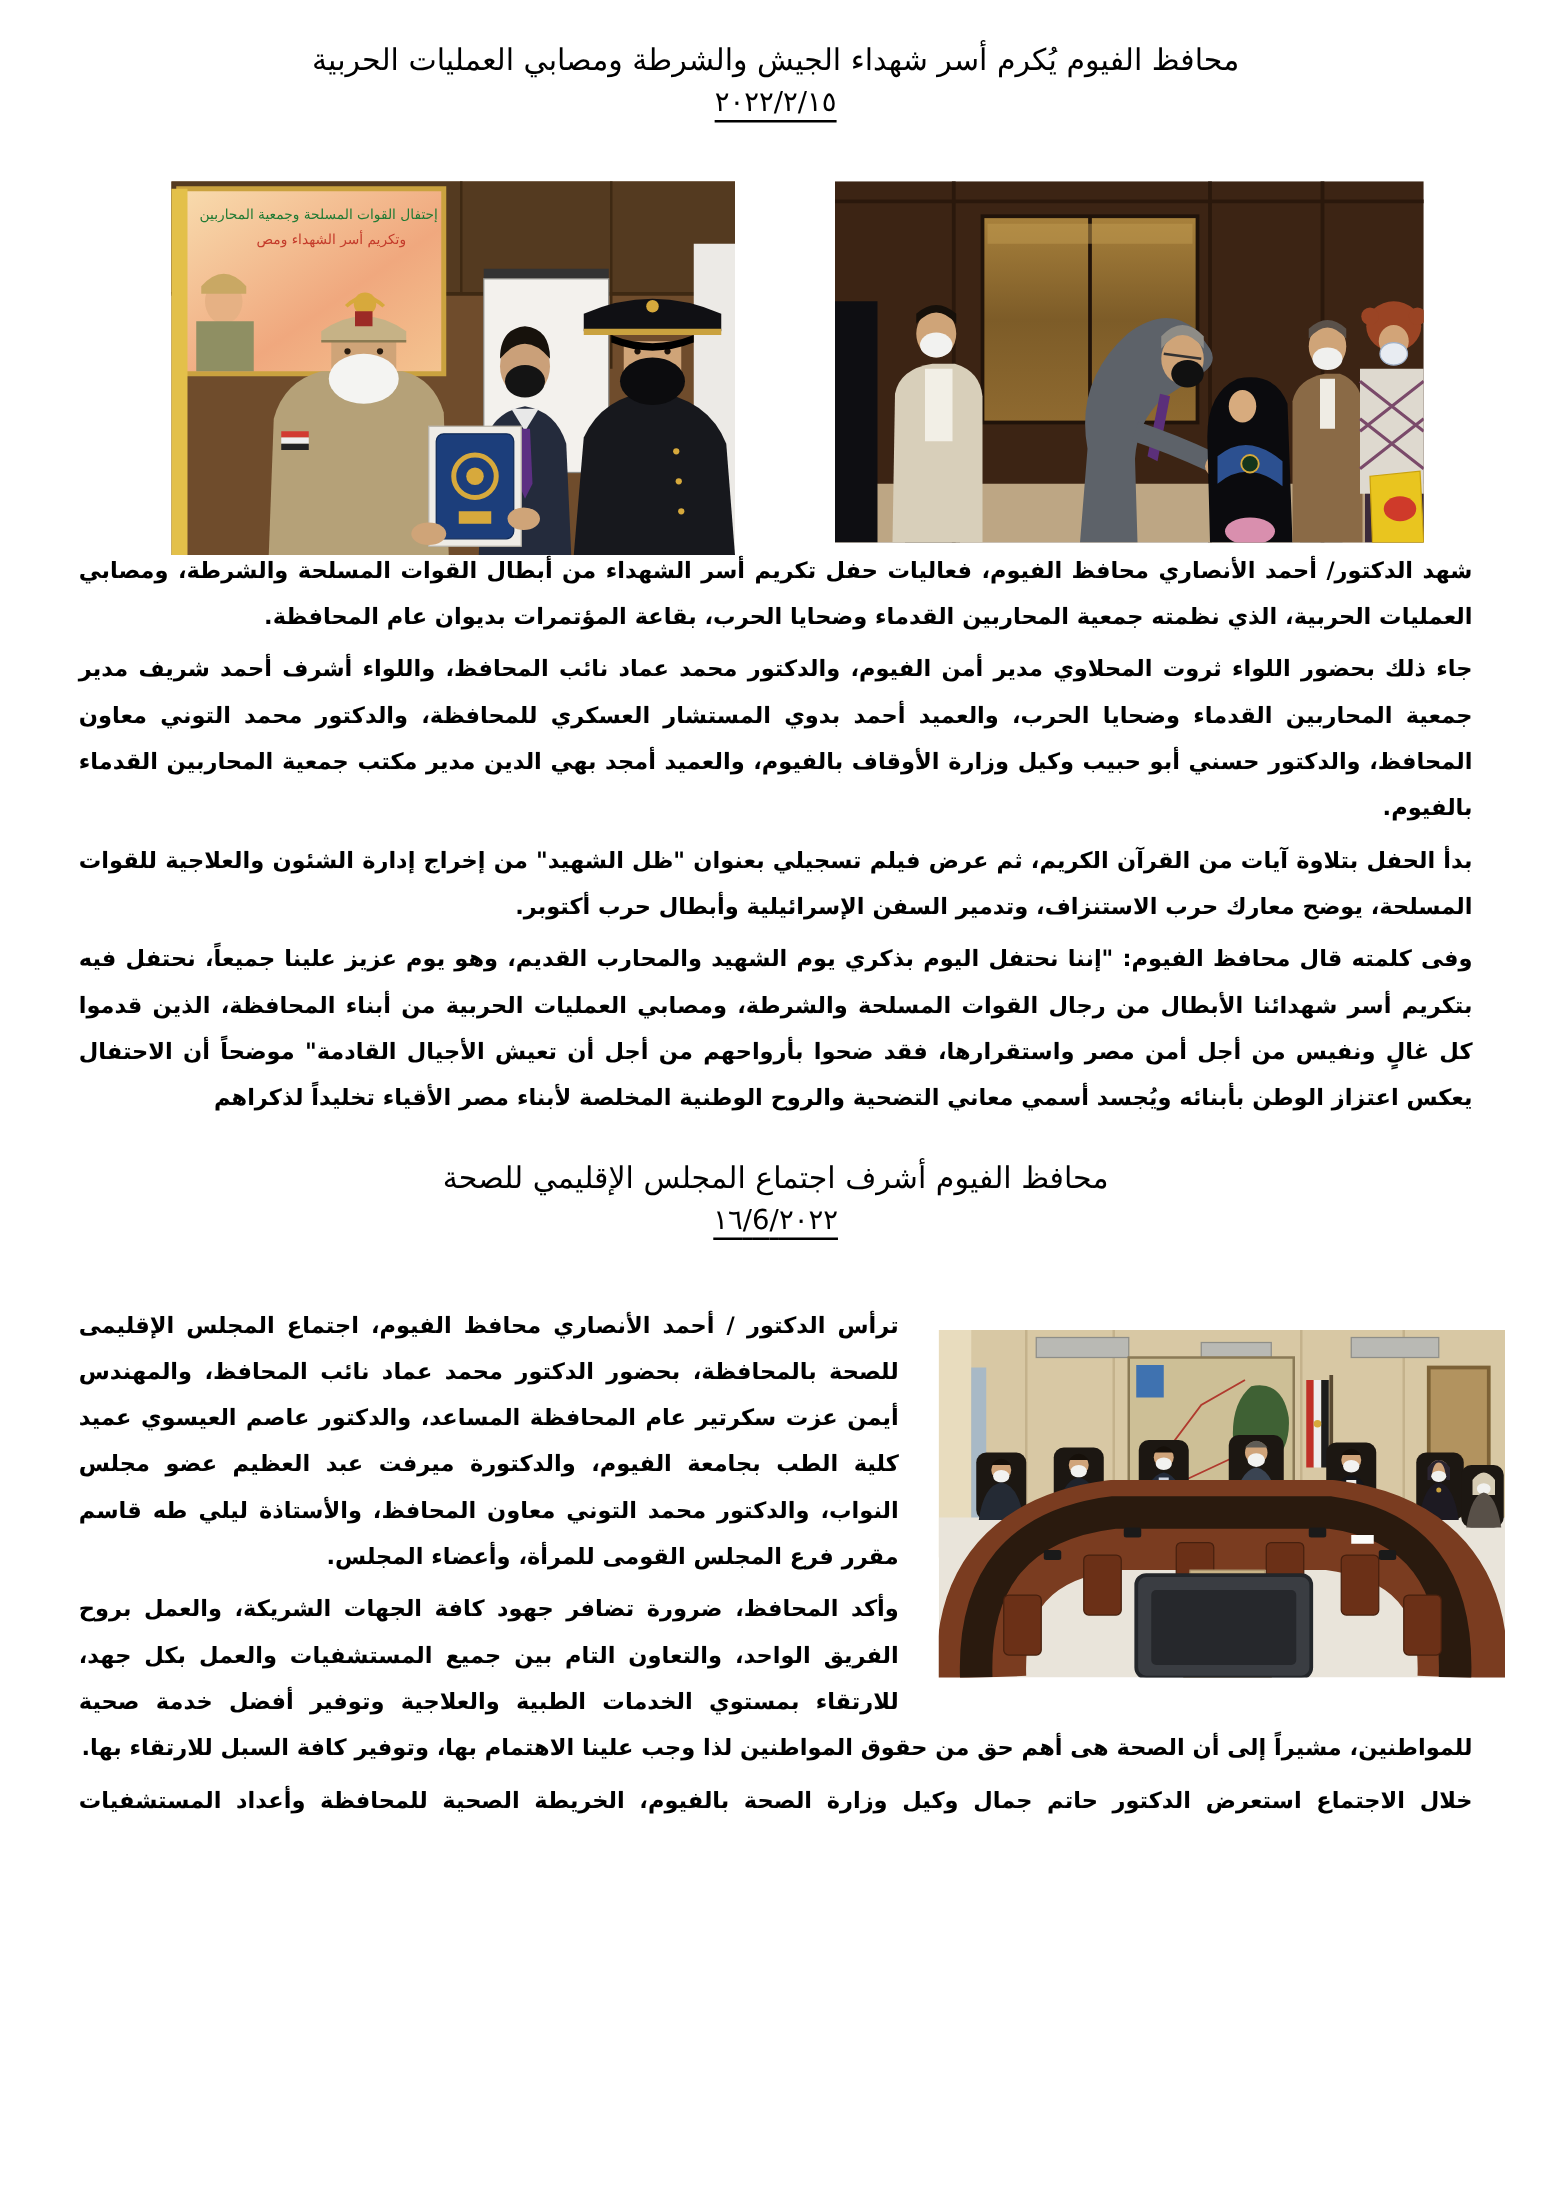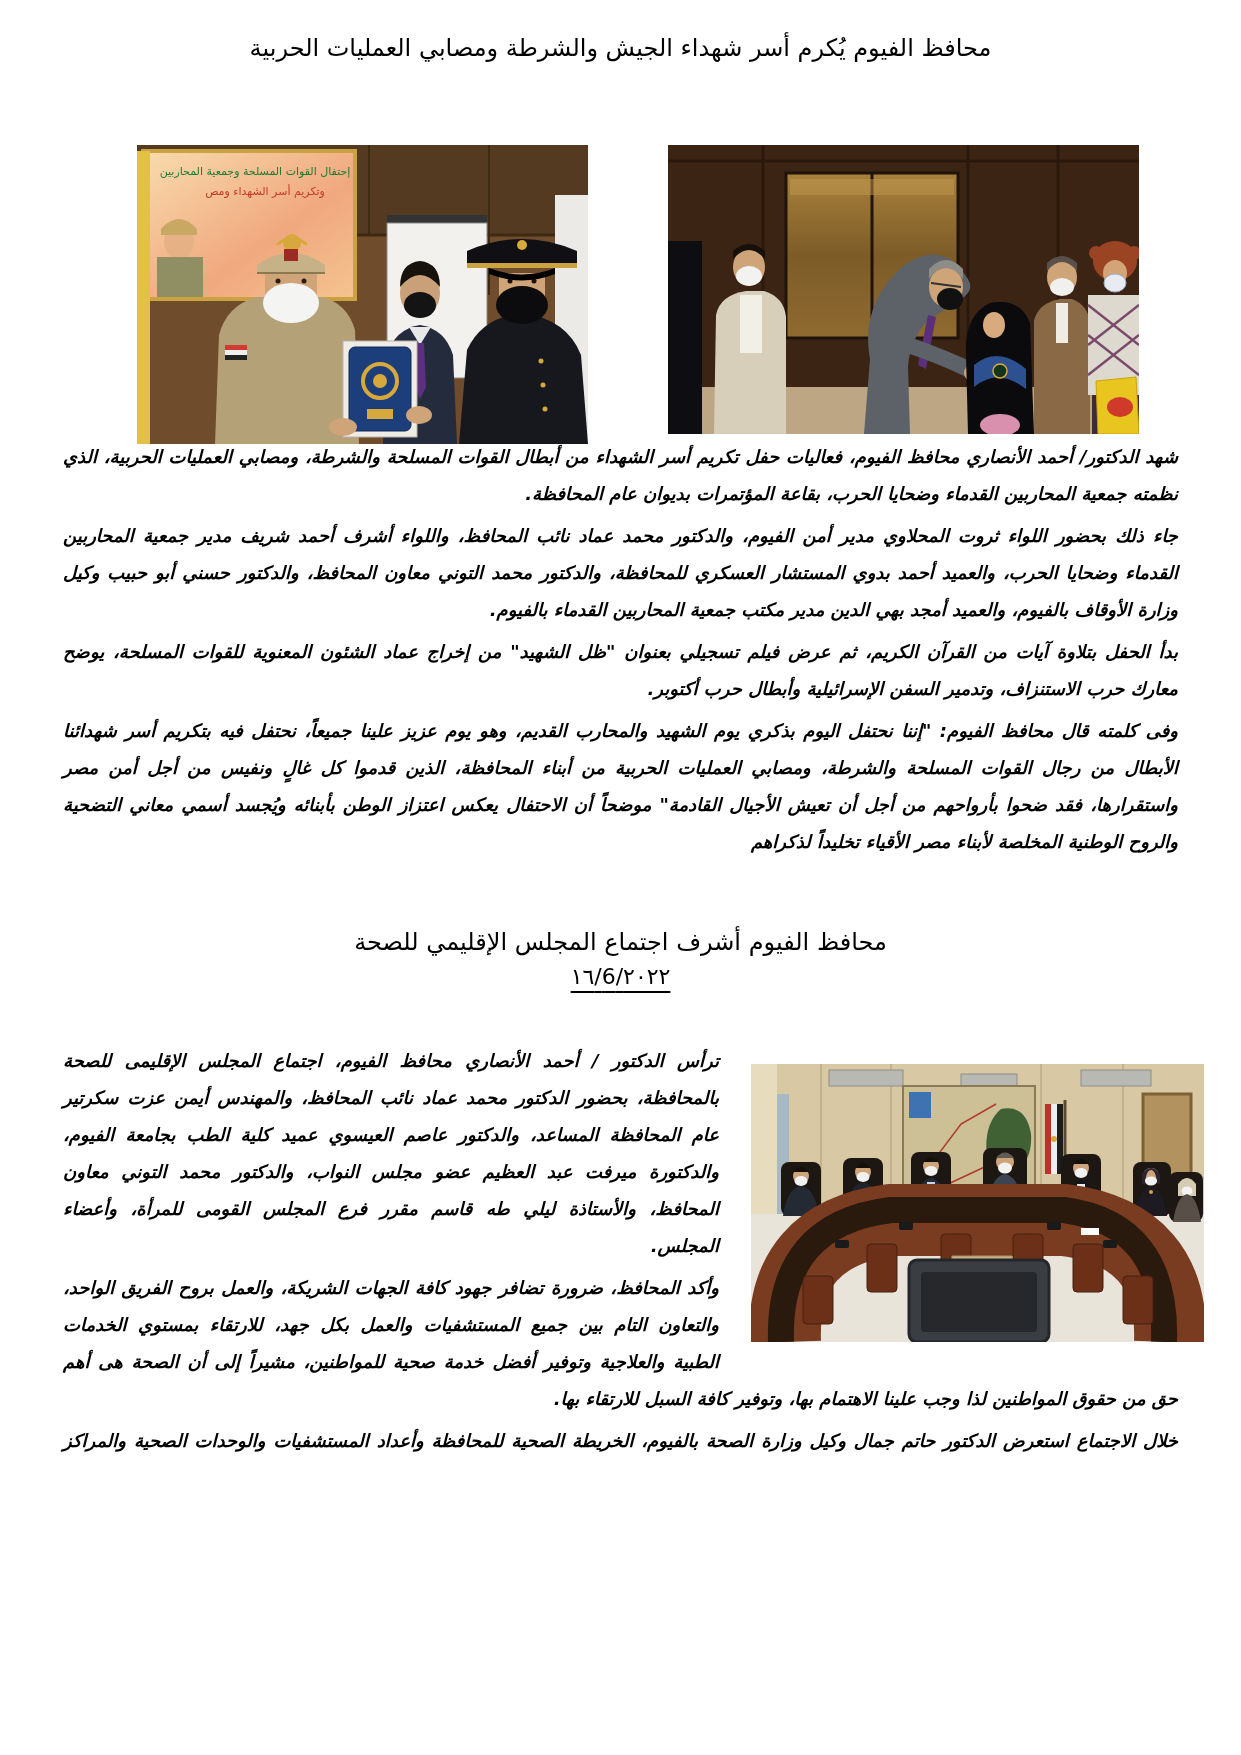--- a/index.html
+++ b/index.html
@@ -17,38 +17,39 @@
   .photo{position:absolute;overflow:hidden;}
   .photo svg{display:block;width:100%;height:100%;}
   .photo1{left:121px;top:129px;width:451px;height:299px;}
   .photo2{left:652px;top:129px;width:471px;height:289px;}
   .bodytext{
     position:absolute;left:63px;width:1115px;direction:rtl;text-align:justify;
     font-weight:bold;font-size:18px;line-height:37px;
   }
   .a1{top:438px;}
   .a2{top:1042px;}
-  .bodytext p{margin:0 0 5px 0;font-style:italic;}
+  .bodytext p{margin:0 0 5px 0;}
   .photo3wrap{
     float:right;width:453px;height:278px;margin:6px 0 14px 16px;margin-right:-42px;
   }
   .photo3wrap svg{display:block;width:100%;height:100%;}
   .footer-item{position:absolute;top:1584px;font-size:14px;font-weight:bold;direction:rtl;}
   .f-right{right:71px;}
   .f-center{left:0;width:100%;text-align:right;}
   .f-left{left:185px;}
   .pagenum{position:absolute;left:99px;top:1694px;font-size:22px;font-weight:normal;direction:ltr;}
 </style>
 </head>
 <body>
 
 <div class="page">
 
   <div class="hdr hdr1">
     <div class="title">محافظ الفيوم يُكرم أسر شهداء الجيش والشرطة ومصابي العمليات الحربية</div>
+    <div><span class="date">٢٠٢٢/٢/١٥</span></div>
   </div>
 
   <figure class="photo photo1">
     <svg viewBox="0 0 451 299" preserveAspectRatio="none">
       <defs>
         <linearGradient id="bg1" x1="0" y1="0" x2="1" y2="1">
           <stop offset="0" stop-color="#f8dcae"></stop>
             <stop offset="0.6" stop-color="#f0a87e"></stop>
             <stop offset="1" stop-color="#f4c490"></stop>
         </linearGradient>
@@ -196,21 +197,21 @@
       <g>
         <path d="M428,236 L468,232 L471,289 L430,289 Z" fill="#e9c51f" stroke="#caa20e"></path>
         <ellipse cx="452" cy="262" rx="13" ry="10" fill="#cf3a2a"></ellipse>
       </g>
     </svg>
   </figure>
 
   <div class="bodytext a1">
     <p>شهد الدكتور/ أحمد الأنصاري محافظ الفيوم، فعاليات حفل تكريم أسر الشهداء من أبطال القوات المسلحة والشرطة، ومصابي العمليات الحربية، الذي نظمته جمعية المحاربين القدماء وضحايا الحرب، بقاعة المؤتمرات بديوان عام المحافظة.</p>
     <p>جاء ذلك بحضور اللواء ثروت المحلاوي مدير أمن الفيوم، والدكتور محمد عماد نائب المحافظ، واللواء أشرف أحمد شريف مدير جمعية المحاربين القدماء وضحايا الحرب، والعميد أحمد بدوي المستشار العسكري للمحافظة، والدكتور محمد التوني معاون المحافظ، والدكتور حسني أبو حبيب وكيل وزارة الأوقاف بالفيوم، والعميد أمجد بهي الدين مدير مكتب جمعية المحاربين القدماء بالفيوم.</p>
-    <p>بدأ الحفل بتلاوة آيات من القرآن الكريم، ثم عرض فيلم تسجيلي بعنوان "ظل الشهيد" من إخراج عماد الشئون المعنوية للقوات المسلحة، يوضح معارك حرب الاستنزاف، وتدمير السفن الإسرائيلية وأبطال حرب أكتوبر.</p>
+    <p>بدأ الحفل بتلاوة آيات من القرآن الكريم، ثم عرض فيلم تسجيلي بعنوان "ظل الشهيد" من إخراج إدارة الشئون والعلاجية للقوات المسلحة، يوضح معارك حرب الاستنزاف، وتدمير السفن الإسرائيلية وأبطال حرب أكتوبر.</p>
     <p>وفى كلمته قال محافظ الفيوم: "إننا نحتفل اليوم بذكري يوم الشهيد والمحارب القديم، وهو يوم عزيز علينا جميعاً، نحتفل فيه بتكريم أسر شهدائنا الأبطال من رجال القوات المسلحة والشرطة، ومصابي العمليات الحربية من أبناء المحافظة، الذين قدموا كل غالٍ ونفيس من أجل أمن مصر واستقرارها، فقد ضحوا بأرواحهم من أجل أن تعيش الأجيال القادمة" موضحاً أن الاحتفال يعكس اعتزاز الوطن بأبنائه ويُجسد أسمي معاني التضحية والروح الوطنية المخلصة لأبناء مصر الأقياء تخليداً لذكراهم</p>
   </div>
 
   <div class="hdr hdr2">
     <div class="title">محافظ الفيوم أشرف اجتماع المجلس الإقليمي للصحة</div>
     <div><span class="date">٢٠٢٢/6/١٦</span></div>
   </div>
 
   <div class="bodytext a2">
     <figure class="photo3wrap">

